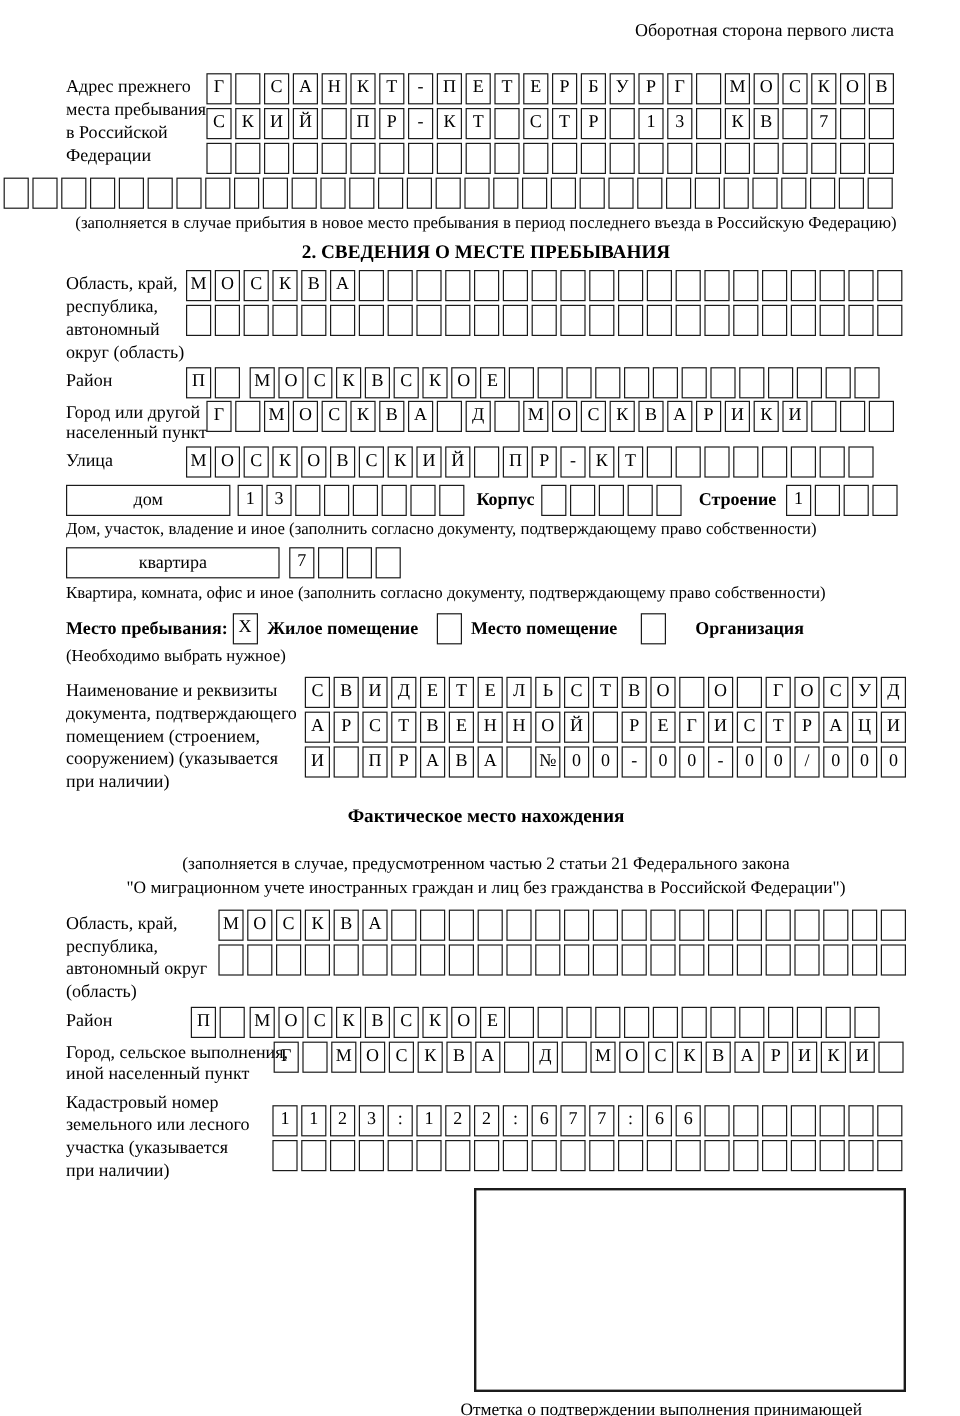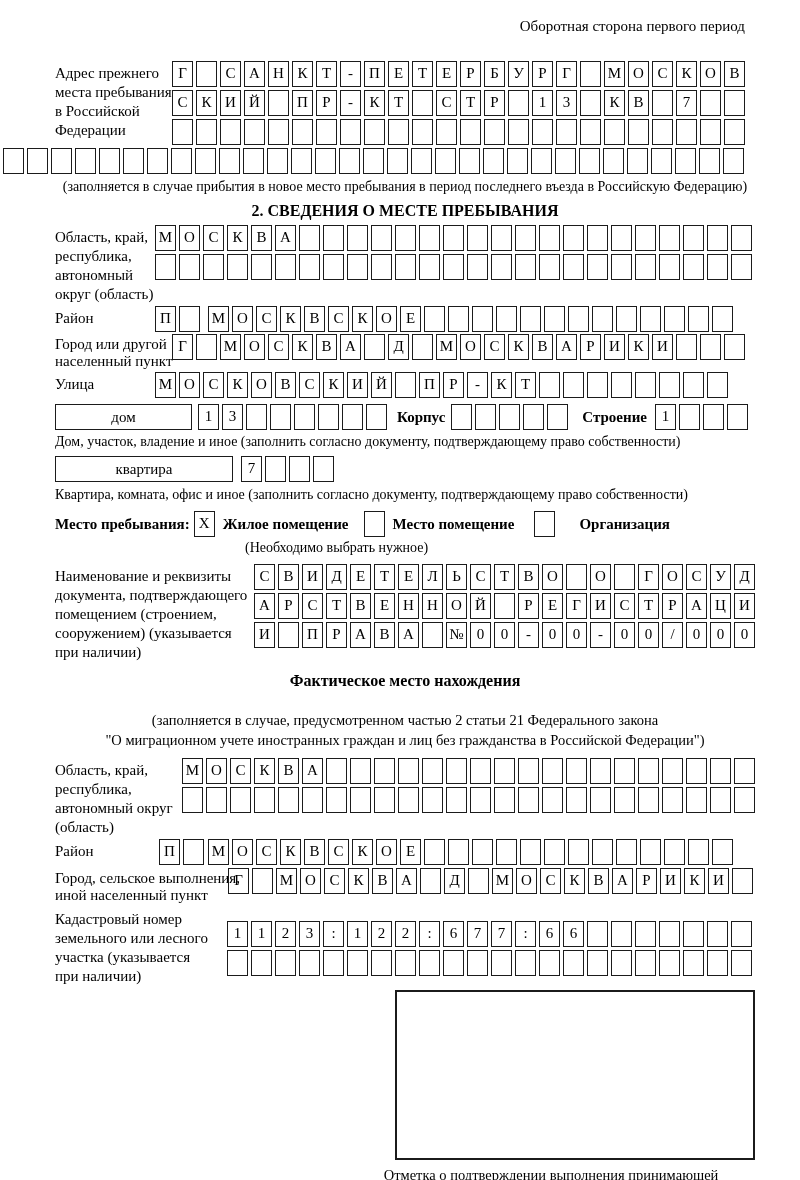--- a/index.html
+++ b/index.html
@@ -49,21 +49,21 @@
 
   .stamp-box { width:360px; height:170px; border:2px solid #1b1b1b; margin-left:340px; margin-top:4px; }
   .stamp-note { margin-left:290px; width:412px; text-align:center; font-size:14.5px; line-height:19px; margin-top:6px; }
   .actual-notes { text-align:center; font-size:14.5px; line-height:20px; margin-top:20px; }
 </style>
 </head>
 <body>
 
 <div class="page">
 
-  <div class="hdr">Оборотная сторона первого период</div>
+  <div class="hdr">Оборотная сторона первого листа</div>
 
   <div class="frow">
     <div class="lbl w117">
         <div>Адрес прежнего</div>
         <div>места пребывания</div>
         <div>в Российской</div>
         <div>Федерации</div>
       </div>
     <div class="cellcol">
       <div class="cellrow">
@@ -399,21 +399,21 @@
     <div class="inline-lbl">Жилое помещение</div>
     <div class="gap15"></div>
     <span class="cell"></span>
     <div class="gap8"></div>
     <div class="inline-lbl">Место помещение</div>
     <div class="gap20"></div>
     <span class="cell"></span>
     <div class="gap24"></div>
     <div class="inline-lbl">Организация</div>
   </div>
-  <div class="cap" style="margin-left:190px; margin-top:3px;">(Необходимо выбрать нужное)</div>
+  <div class="cap" style="margin-top:3px;">(Необходимо выбрать нужное)</div>
 
   <div class="frow" style="margin-top:8px;">
     <div class="lbl w199">
         <div>Наименование и реквизиты</div>
         <div>документа, подтверждающего</div>
         <div>помещением (строением,</div>
         <div>сооружением) (указывается</div>
         <div>при наличии)</div>
       </div>
     <div class="cellcol">

